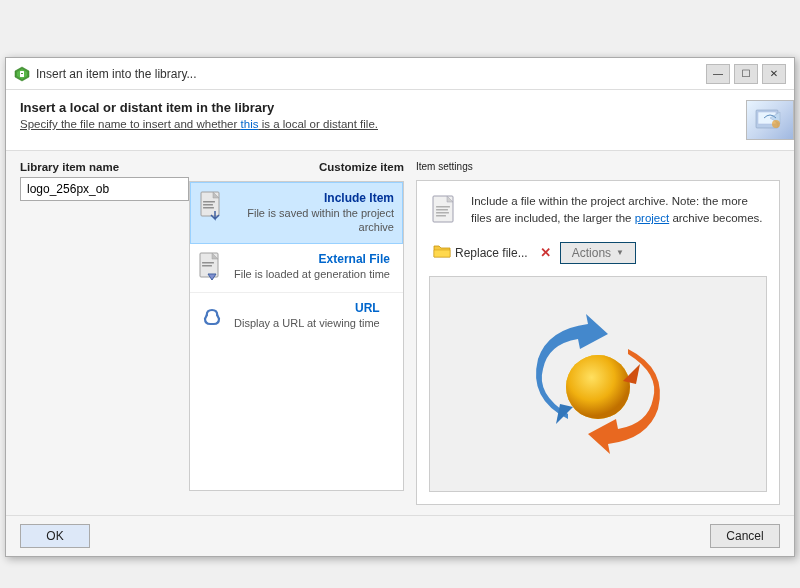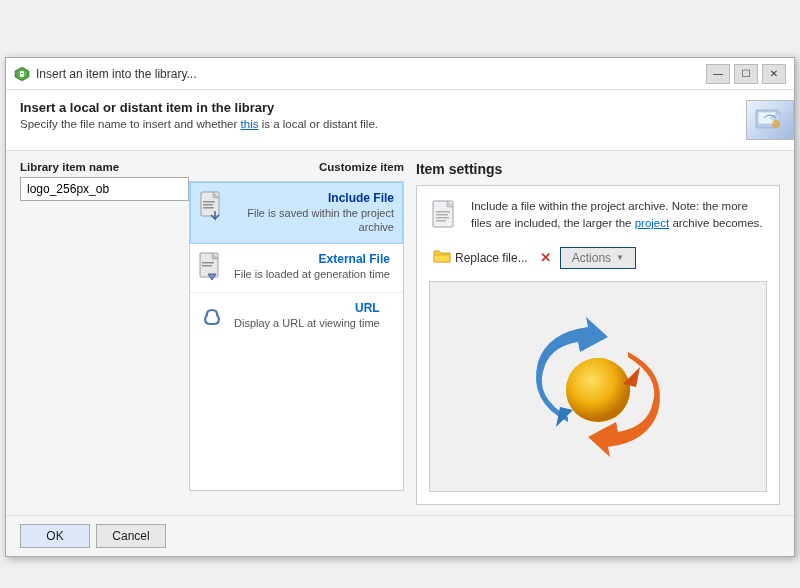--- a/index.html
+++ b/index.html
@@ -72,20 +72,21 @@
     }
     .header-text .title {
       font-size: 13px;
       font-weight: bold;
       color: #222;
       margin-bottom: 3px;
     }
     .header-text .subtitle {
       font-size: 11.5px;
       color: #444;
+      text-decoration: underline;
     }
     .header-text .subtitle span.link {
       color: #0066cc;
       text-decoration: underline;
     }
     .header-image {
       width: 48px;
       height: 40px;
       border: 1px solid #bbb;
       background: linear-gradient(135deg, #e8f4ff 0%, #c8d8f0 50%, #a0b8e0 100%);
@@ -187,22 +188,22 @@
       line-height: 1.3;
     }
 
     .right-panel {
       flex: 1;
       display: flex;
       flex-direction: column;
       overflow: hidden;
     }
     .right-panel-title {
-      font-size: 14px;
-      font-weight: bold;
+      font-size: 10px;
+      font-weight: normal;
       color: #222;
       margin-bottom: 8px;
     }
     .right-panel-content {
       border: 1px solid #ccc;
       background: #fff;
       flex: 1;
       padding: 12px;
       display: flex;
       flex-direction: column;
@@ -284,21 +285,21 @@
       display: flex;
       align-items: center;
       justify-content: center;
       min-height: 140px;
       overflow: hidden;
     }
 
     .footer {
       padding: 8px 14px;
       display: flex;
-      justify-content: flex-start;
+      justify-content: space-between;
       gap: 6px;
       background: #f5f5f5;
       border-top: 1px solid #ddd;
       flex-shrink: 0;
     }
     .footer-btn {
       width: 70px;
       height: 24px;
       border: 1px solid #aaa;
       background: #e8e8e8;
@@ -370,21 +371,21 @@
               <svg viewBox="0 0 28 32" width="28" height="32">
                 <rect x="2" y="1" width="18" height="24" rx="1" fill="#e8e8e8" stroke="#a0a0a0" stroke-width="1"></rect>
                 <path d="M 14 1 L 20 7 L 14 7 Z" fill="#c0c0c0" stroke="#a0a0a0" stroke-width="0.5"></path>
                 <rect x="4" y="10" width="12" height="1.5" rx="0.5" fill="#909090"></rect>
                 <rect x="4" y="13" width="10" height="1.5" rx="0.5" fill="#909090"></rect>
                 <rect x="4" y="16" width="11" height="1.5" rx="0.5" fill="#909090"></rect>
                 <path d="M 16 20 L 16 28 L 12 24 L 16 28 L 20 24" stroke="#4060a0" fill="none" stroke-width="1.5"></path>
               </svg>
             </div>
             <div class="item-text">
-              <div class="item-name">Include File</div>
+              <div class="item-name">Include Item</div>
               <div class="item-desc">File is saved within the project archive</div>
             </div>
           </div>
 
           <div class="customize-item">
             <div class="item-icon">
               <svg viewBox="0 0 28 32" width="28" height="32">
                 <rect x="2" y="1" width="18" height="24" rx="1" fill="#e8e8e8" stroke="#a0a0a0" stroke-width="1"></rect>
                 <path d="M 14 1 L 20 7 L 14 7 Z" fill="#c0c0c0" stroke="#a0a0a0" stroke-width="0.5"></path>
                 <rect x="4" y="10" width="12" height="1.5" rx="0.5" fill="#909090"></rect>

